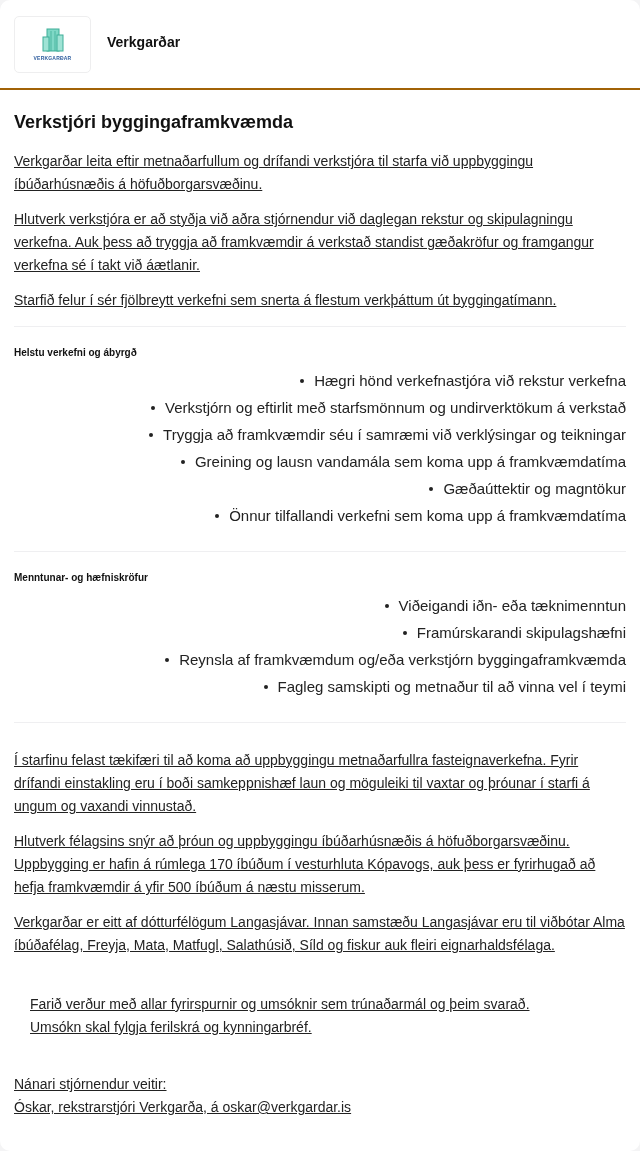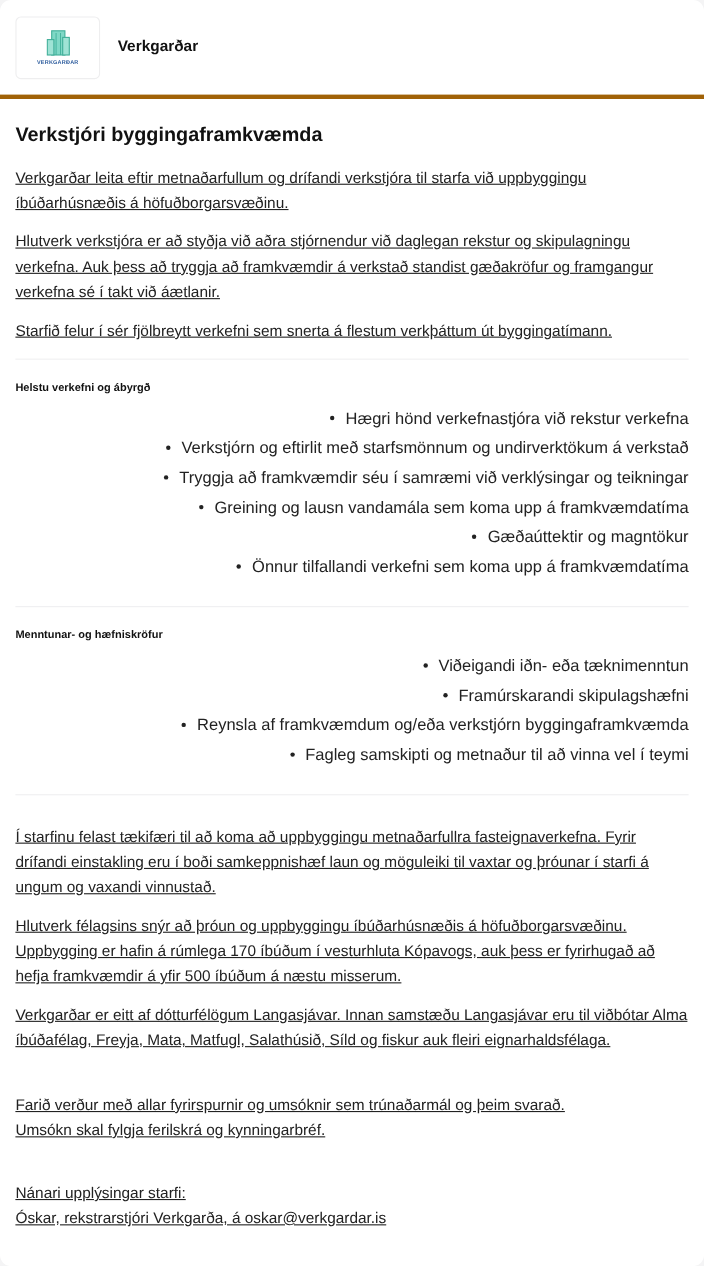--- a/index.html
+++ b/index.html
@@ -16,21 +16,21 @@
       height: 1151px;
       background: #ffffff;
       border-radius: 10px;
       position: relative;
     }
     .header {
       height: 90px;
       display: flex;
       align-items: center;
       padding: 0 14px;
-      border-bottom: 4px solid #a16207;
+      border-bottom: 2px solid #a16207;
     }
     .logo-box {
       width: 77px;
       height: 57px;
       border: 1px solid #eeeeef;
       border-radius: 5px;
       display: flex;
       flex-direction: column;
       align-items: center;
       justify-content: center;
@@ -190,25 +190,25 @@
     </ul>
 
     <div class="divider" style="margin-top:26px; margin-bottom:26px;"></div>
 
     <p class="para">Í starfinu felast tækifæri til að koma að uppbyggingu metnaðarfullra fasteignaverkefna. Fyrir drífandi einstakling eru í boði samkeppnishæf laun og möguleiki til vaxtar og þróunar í starfi á ungum og vaxandi vinnustað.</p>
     <p class="para">Hlutverk félagsins snýr að þróun og uppbyggingu íbúðarhúsnæðis á höfuðborgarsvæðinu. Uppbygging er hafin á rúmlega 170 íbúðum í vesturhluta Kópavogs, auk þess er fyrirhugað að hefja framkvæmdir á yfir 500 íbúðum á næstu misserum.</p>
     <p class="para">Verkgarðar er eitt af dótturfélögum Langasjávar. Innan samstæðu Langasjávar eru til viðbótar Alma íbúðafélag, Freyja, Mata, Matfugl, Salathúsið, Síld og fiskur auk fleiri eignarhaldsfélaga.</p>
 
     <div class="spacer-lg"></div>
 
-    <p class="para" style="margin-bottom:0;">
+    <p class="para" style="margin-bottom:0;margin-left:16px;">
       <span>Farið verður með allar fyrirspurnir og umsóknir sem trúnaðarmál og þeim svarað.</span><br>
       <span>Umsókn skal fylgja ferilskrá og kynningarbréf.</span>
     </p>
 
     <div class="spacer-lg" style="height:34px;"></div>
 
     <p class="para">
-      <span>Nánari upplýsingar starfi:</span><br>
+      <span>Nánari stjórnendur veitir:</span><br>
       <span>Óskar, rekstrarstjóri Verkgarða, á oskar@verkgardar.is</span>
     </p>
   </div>
 </div>
 
 </body></html>

